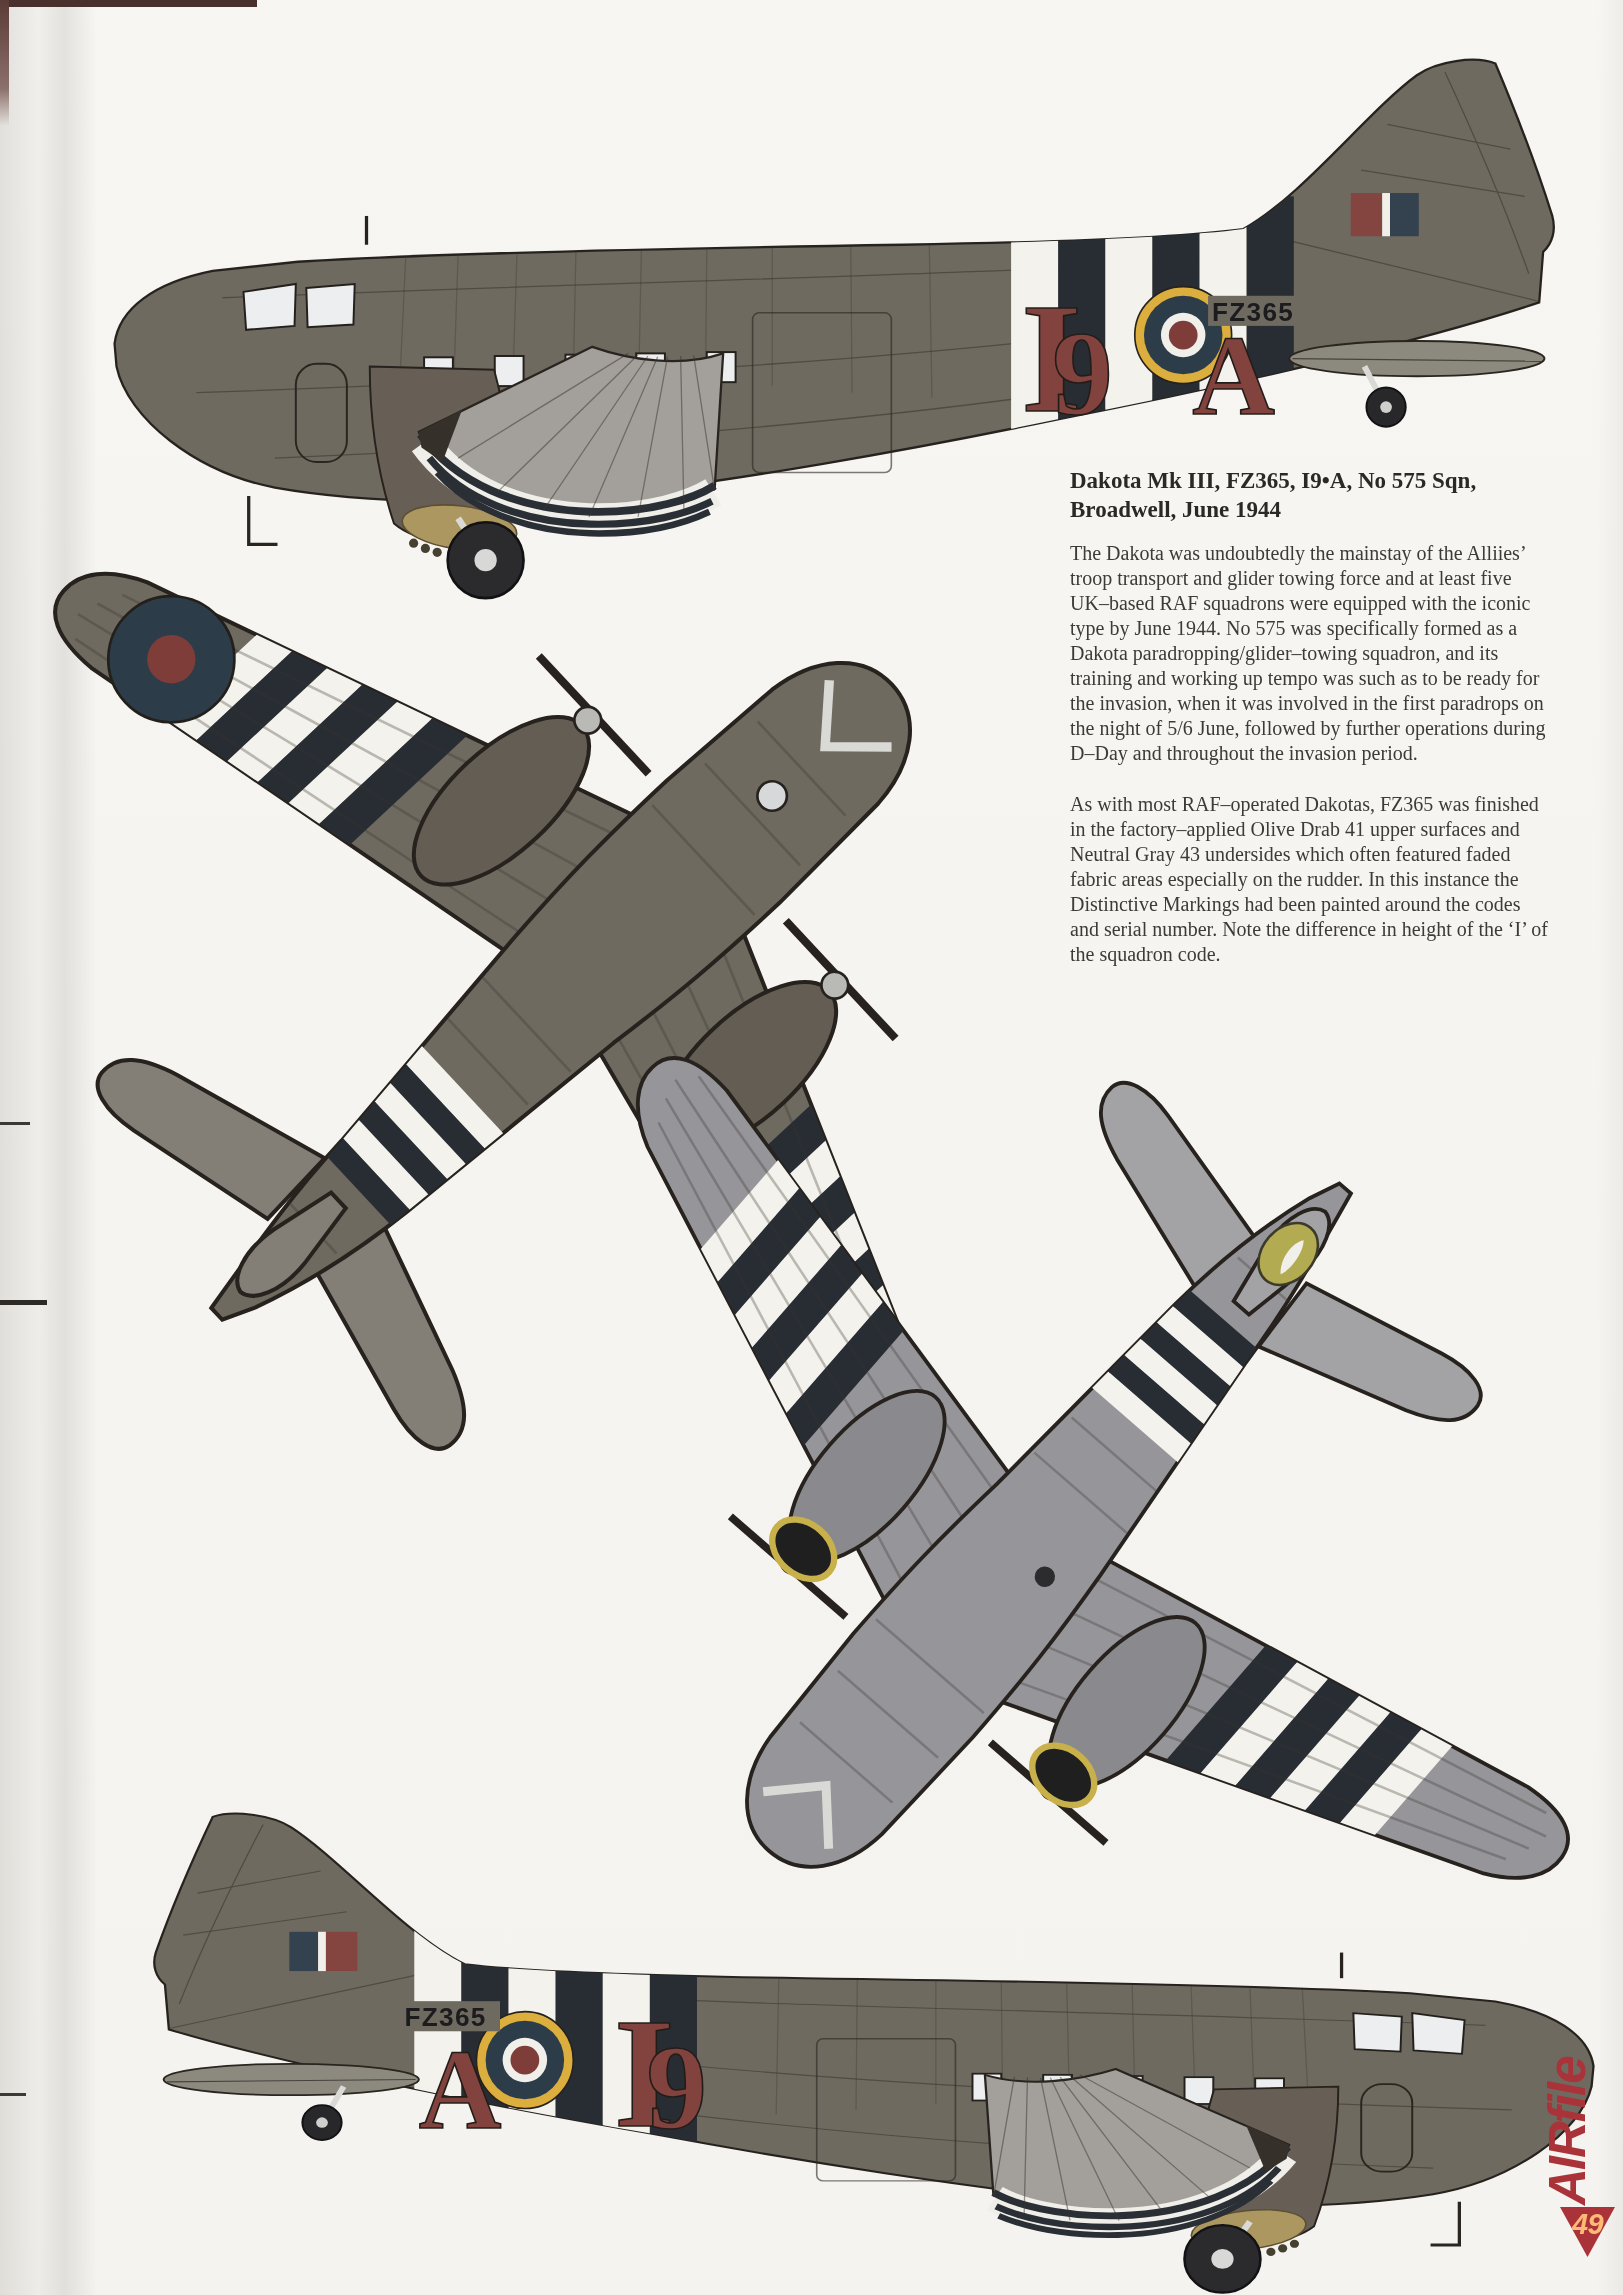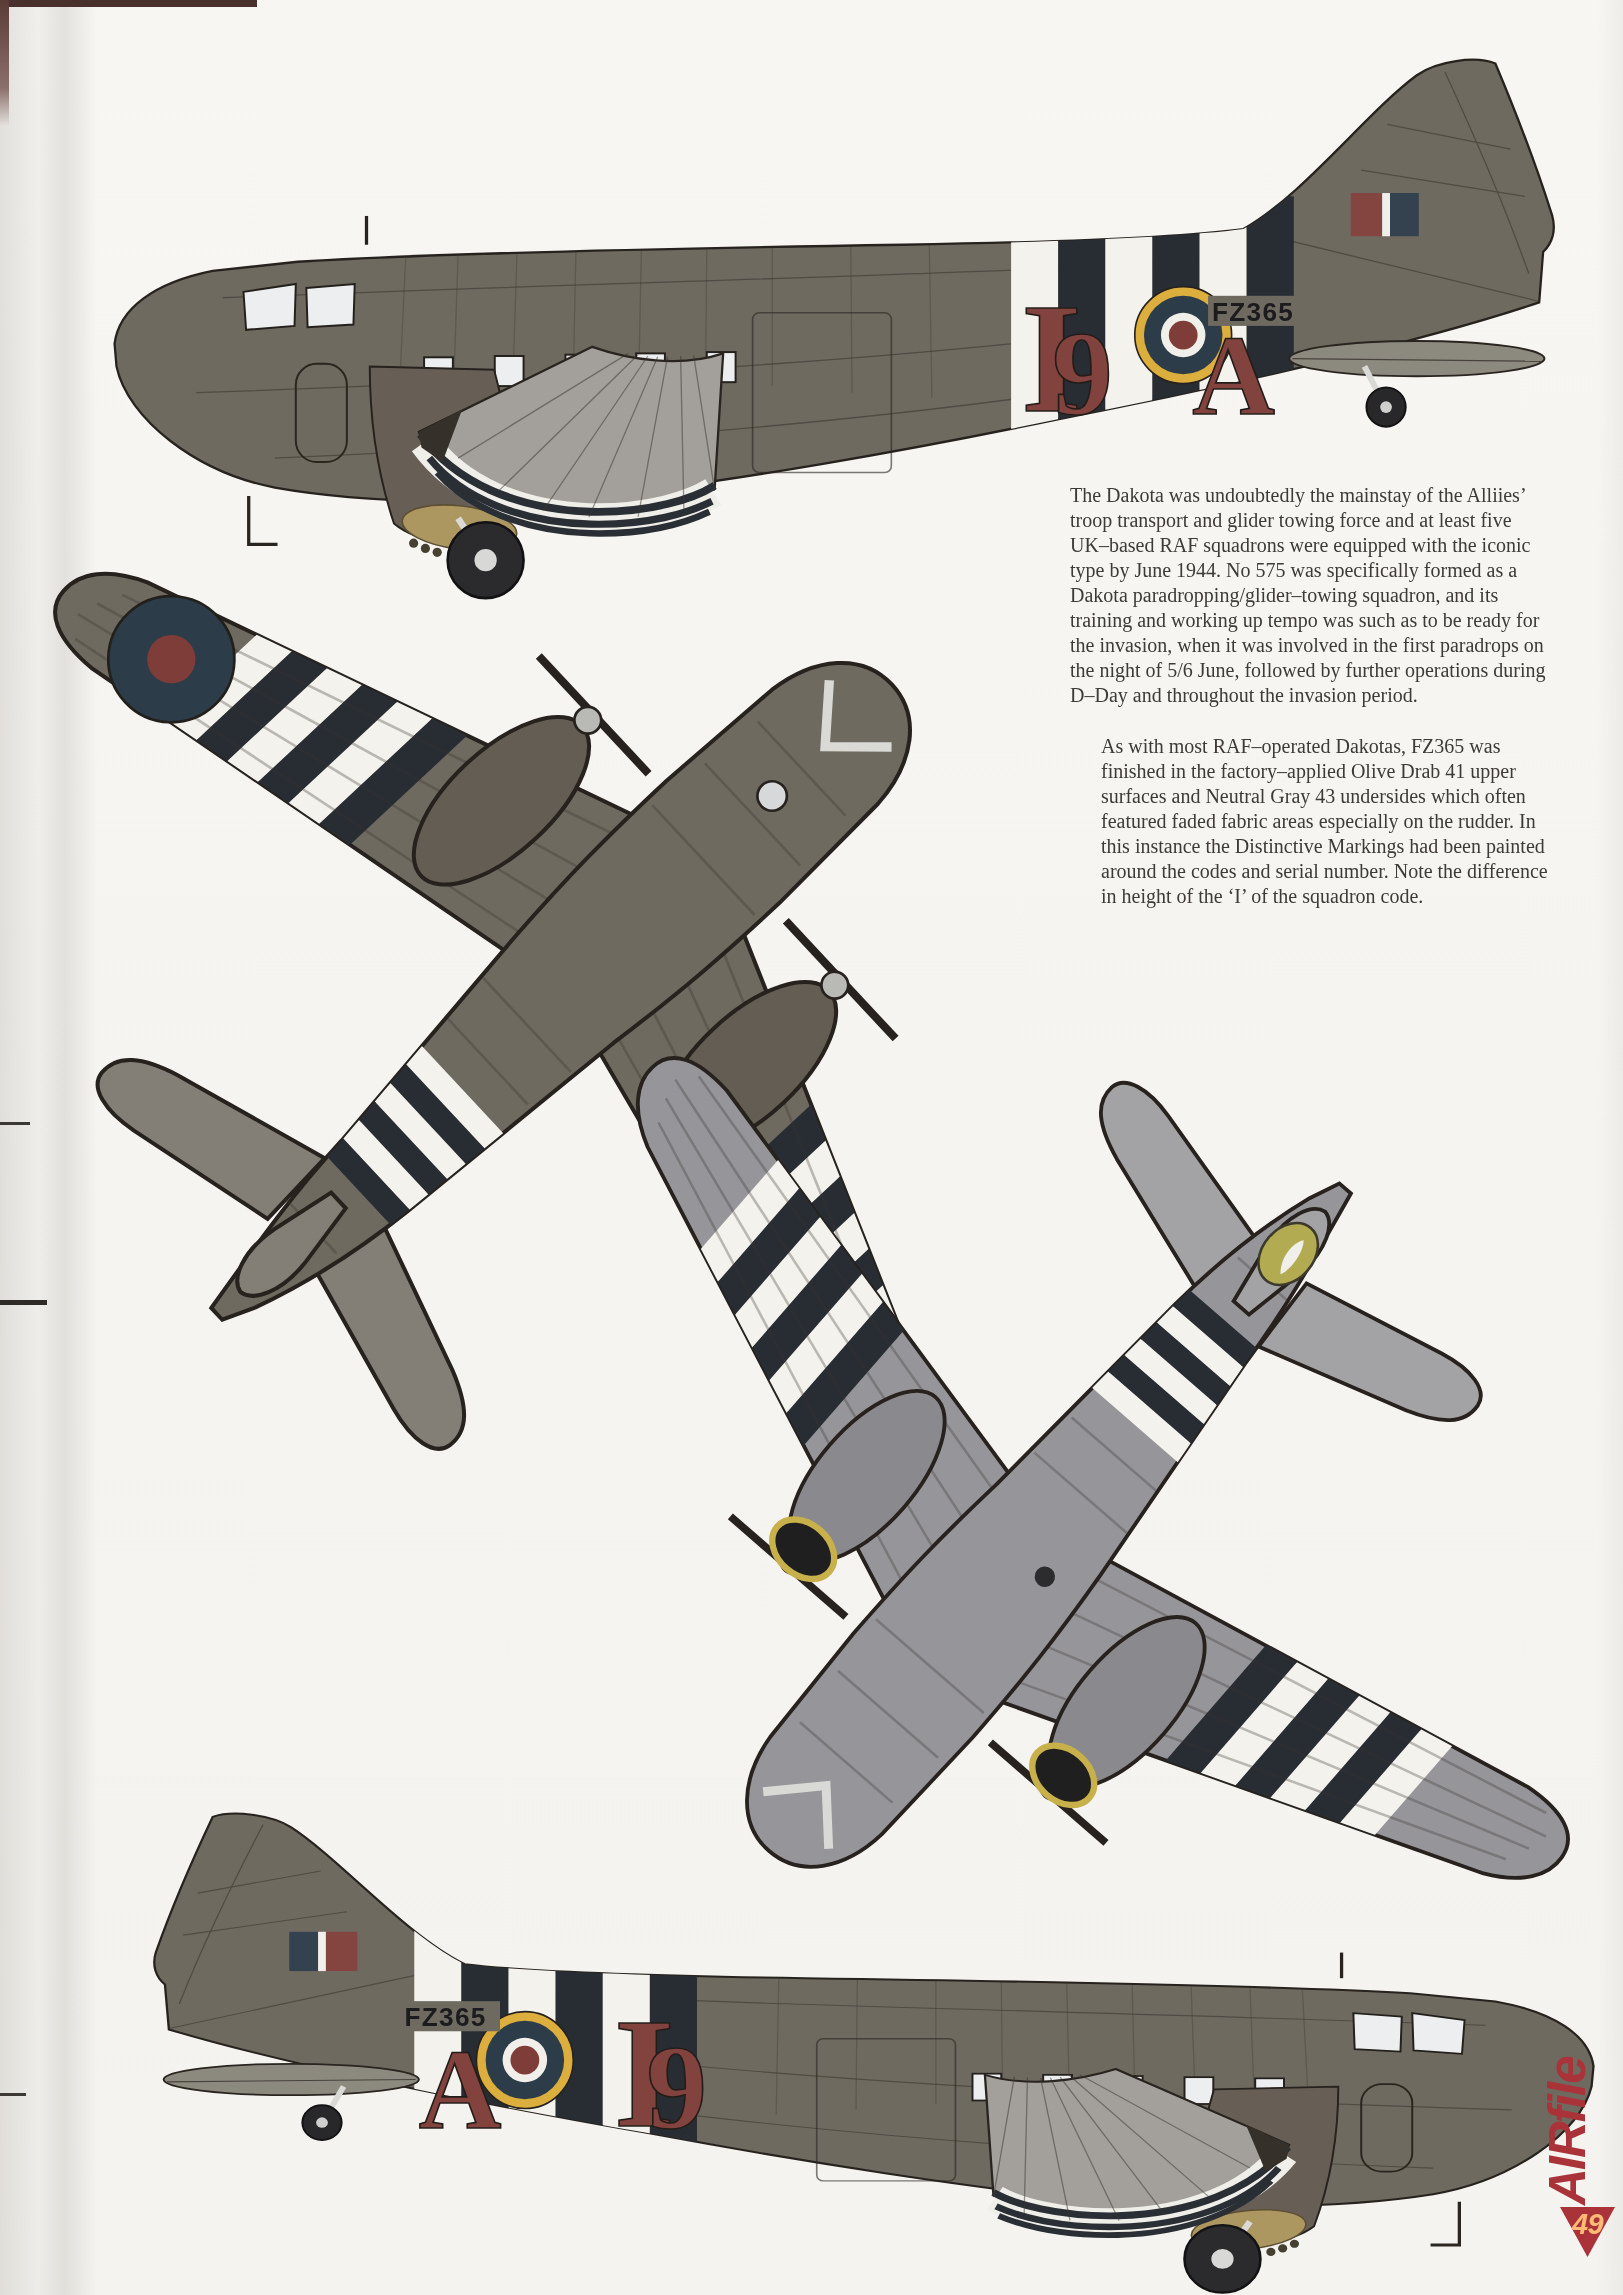--- a/index.html
+++ b/index.html
@@ -32,21 +32,21 @@
 
   
   .note{
     position:absolute; left:1070px; top:466px; width:481px;
     color:#3e3a36;
   }
   .note .title{
     font-weight:bold; font-size:23px; line-height:29px; color:#2c2825;
   }
   .note .body{ font-size:20px; line-height:25px; margin-top:17px; }
-  .note .body + .body{ margin-top:26px;margin-left:31px; }
+  .note .body + .body{ margin-top:26px; }
 
   
   .brand{
     position:absolute; left:1539px; top:2205px; width:230px; height:60px;
     transform:rotate(-90deg); transform-origin:0 0;
     font-family:"Liberation Sans",sans-serif;
     font-weight:bold; font-style:italic; font-size:51px; letter-spacing:-2px;
     color:var(--brand_red); line-height:58px;
   }
   .pagetri{
@@ -340,20 +340,24 @@
     <g>
       <rect x="442" y="2952" width="44" height="60" fill="var(--fin_flash_blue)"></rect>
       <rect x="486" y="2952" width="12" height="60" fill="#f1efe9"></rect>
       <rect x="498" y="2952" width="48" height="60" fill="var(--fin_flash_red)"></rect>
     </g>
     <use href="#foreground" transform="translate(2610,2690) scale(-1,0.89)"></use>
   </g>
 </svg>
 
 <div class="note">
+  <div class="title">
+    <div>Dakota Mk III, FZ365, I9•A, No 575 Sqn,</div>
+    <div>Broadwell, June 1944</div>
+  </div>
   <div class="body">The Dakota was undoubtedly the mainstay of the Alliies’ troop transport and glider towing force and at least five UK–based RAF squadrons were equipped with the iconic type by June 1944. No 575 was specifically formed as a Dakota paradropping/glider–towing squadron, and its training and working up tempo was such as to be ready for the invasion, when it was involved in the first paradrops on the night of 5/6 June, followed by further operations during D–Day and throughout the invasion period.</div>
   <div class="body">As with most RAF–operated Dakotas, FZ365 was finished in the factory–applied Olive Drab 41 upper surfaces and Neutral Gray 43 undersides which often featured faded fabric areas especially on the rudder. In this instance the Distinctive Markings had been painted around the codes and serial number. Note the difference in height of the ‘I’ of the squadron code.</div>
 </div>
 
 <div class="brand">AIRfile</div>
 <div class="pagetri">
   <span>49</span>
 </div>
 
 

